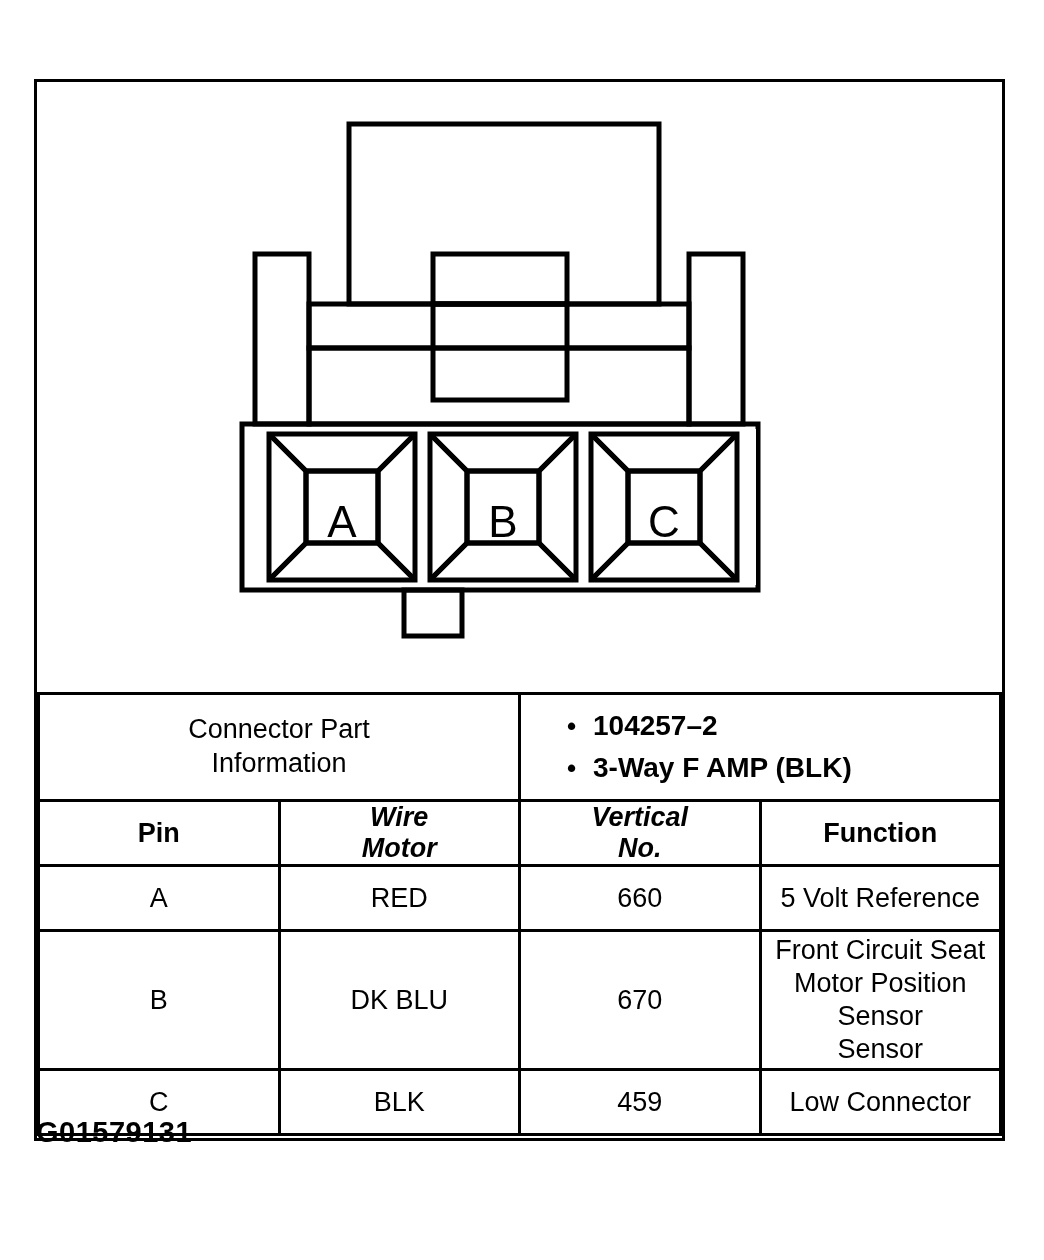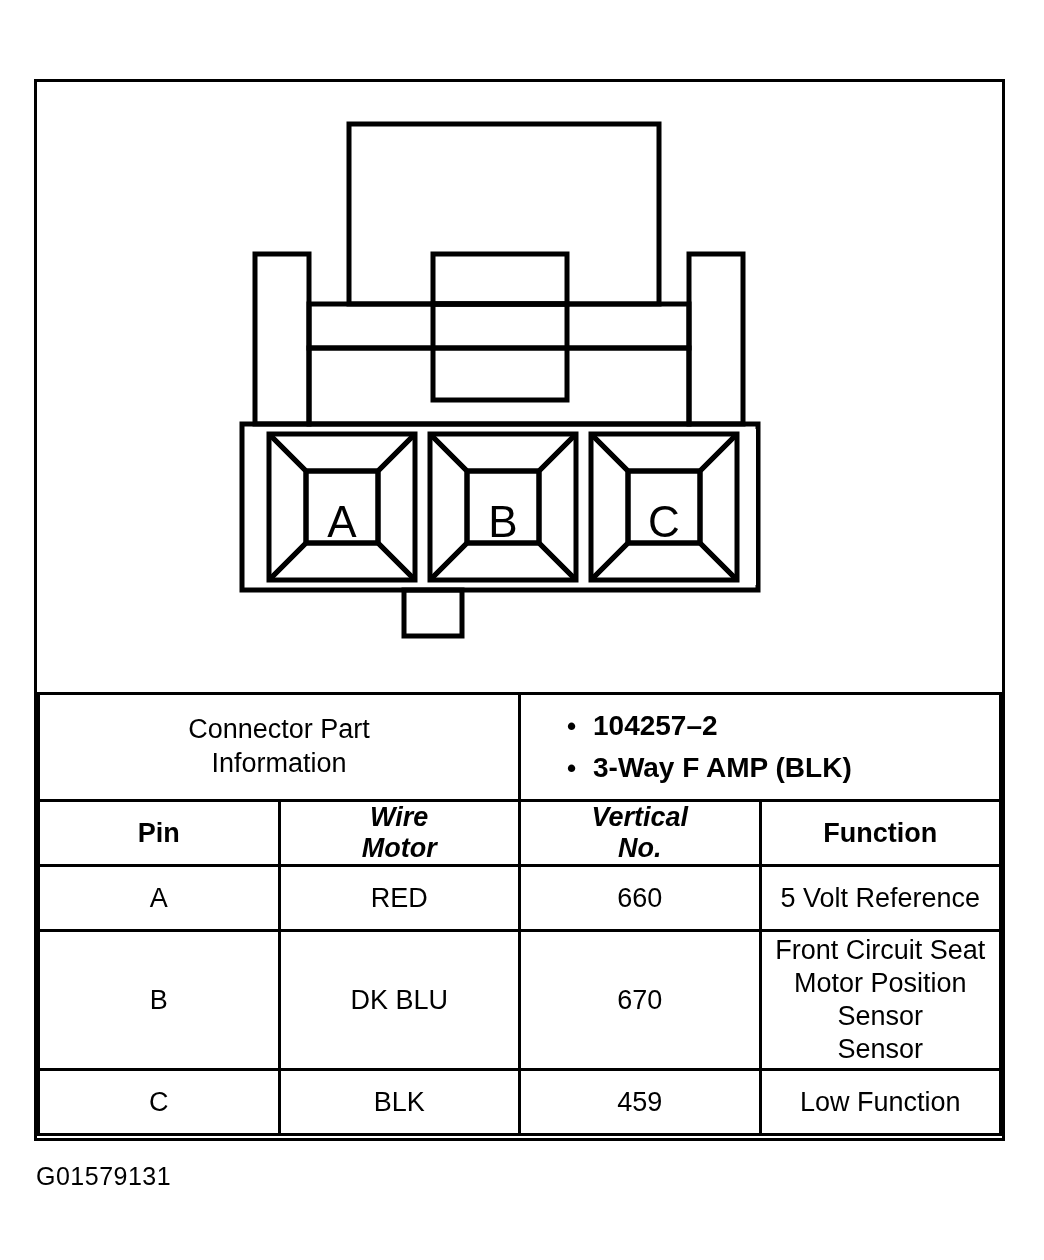--- a/index.html
+++ b/index.html
@@ -98,23 +98,23 @@
   .col-wire   { width: 222px; }
   .col-circ   { width: 166px; }
   .col-func   { width: 427px; margin-left: 16px; }
 
   .hdr-two-line { line-height: 1.15; padding: 8px 4px; font-style: italic; }
 
   
   .caption {
     position: absolute;
     left: 36px;
-    top: 1162px;
-    font-size: 25px;
-    font-weight: normal;
+    top: 1116px;
+    font-size: 29px;
+    font-weight: bold;
     letter-spacing: 0.5px;
   }
 </style>
 </head>
 <body>
 
 <div id="page">
 
   <div class="figure-frame">
 
@@ -228,21 +228,21 @@
             <div>Front Circuit Seat</div>
             <div>Motor Position Sensor</div>
             <div>Sensor</div>
           </td>
         </tr>
 
         <tr>
           <td style="height:62px;">C</td>
           <td>BLK</td>
           <td>459</td>
-          <td class="func-cell">Low Function</td>
+          <td class="func-cell">Low Connector</td>
         </tr>
       </tbody>
     </table>
 
   </div>
 
   <div class="caption">G01579131</div>
 
 </div>
 

